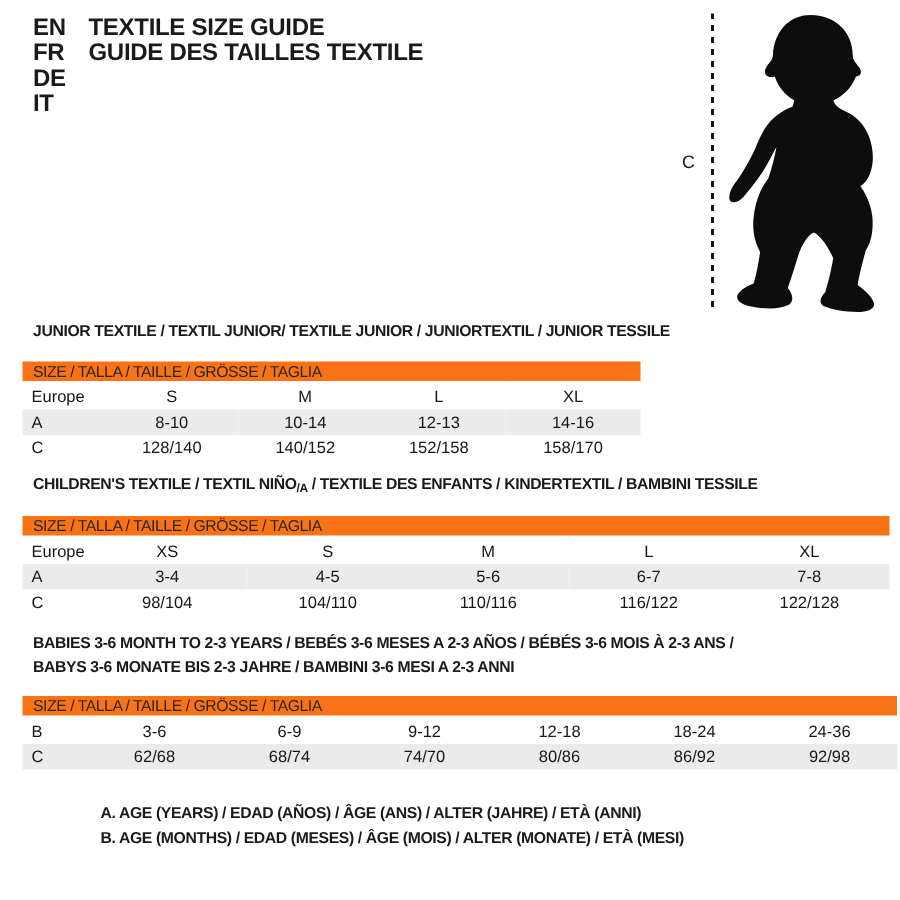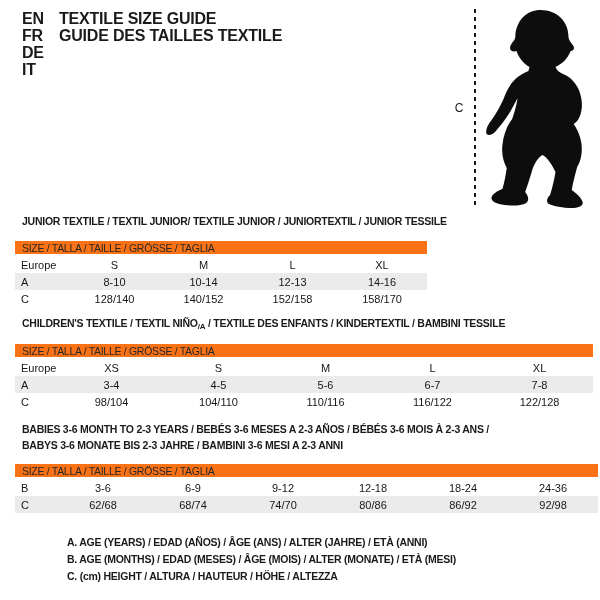--- a/index.html
+++ b/index.html
@@ -231,16 +231,15 @@
         <td>80/86</td>
         <td>86/92</td>
         <td>92/98</td>
       </tr>
     </tbody>
   </table>
 
   <div class="footnotes">
     <div class="footnote">A. AGE (YEARS) / EDAD (AÑOS) / ÂGE (ANS) / ALTER (JAHRE) / ETÀ (ANNI)</div>
     <div class="footnote">B. AGE (MONTHS) / EDAD (MESES) / ÂGE (MOIS) / ALTER (MONATE) / ETÀ (MESI)</div>
-    <div class="footnote">C. (cm) HEIGHT / ALTURA / HAUTEUR / HÖHE / ALTEZZA</div>
   </div>
 
 </div>
 
 </body></html>

